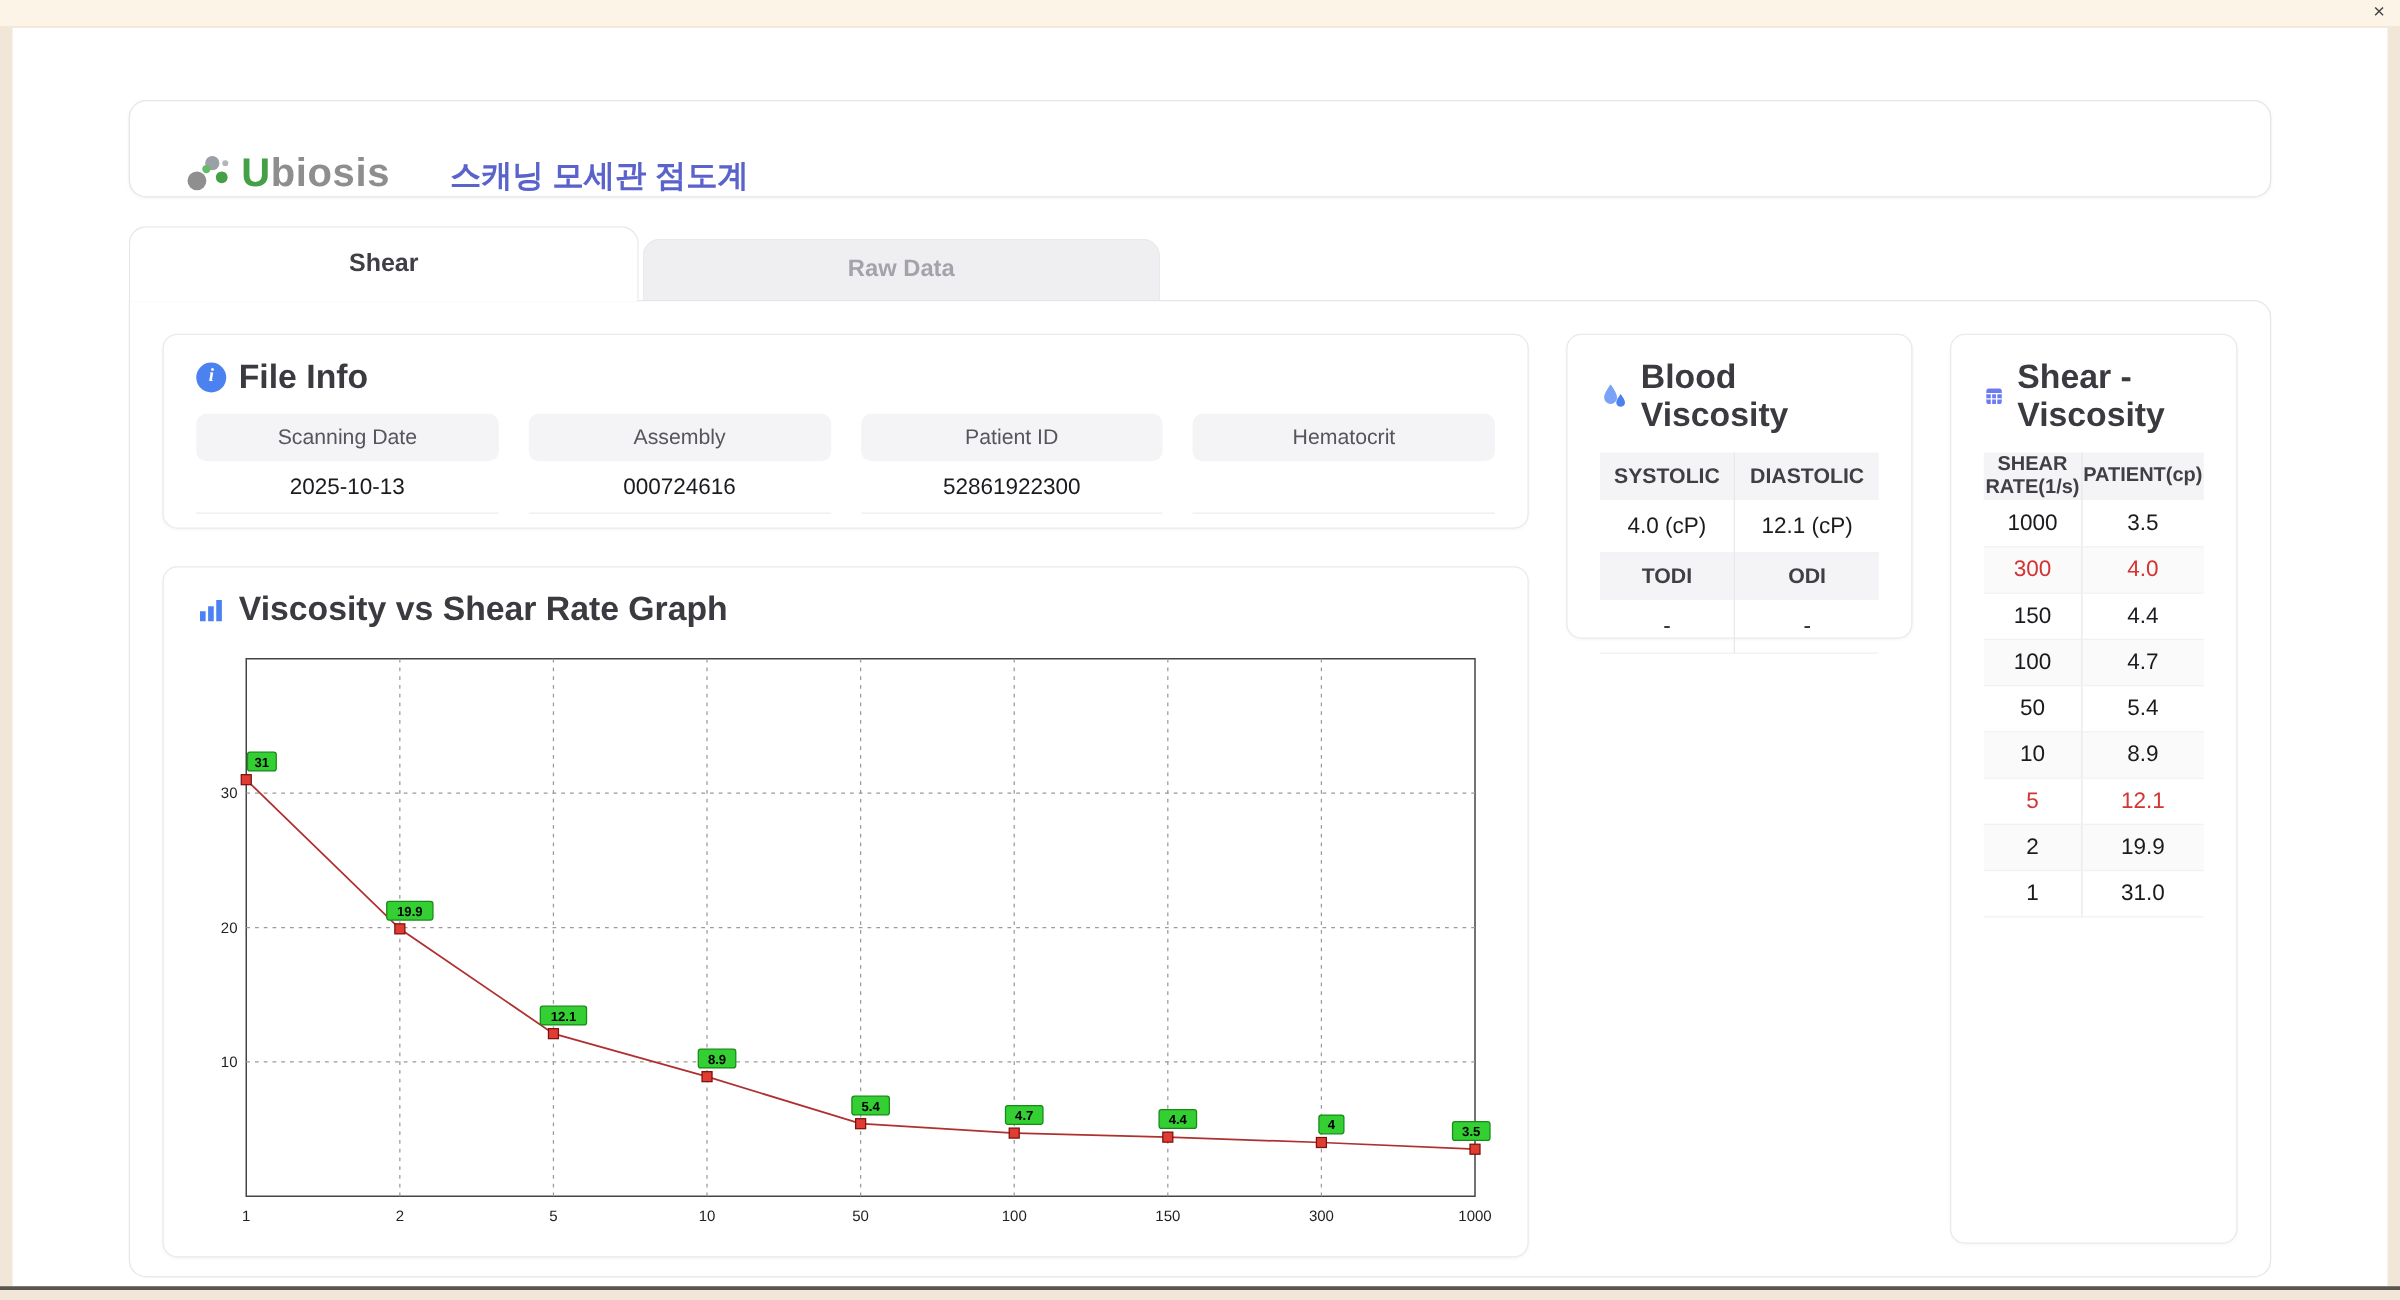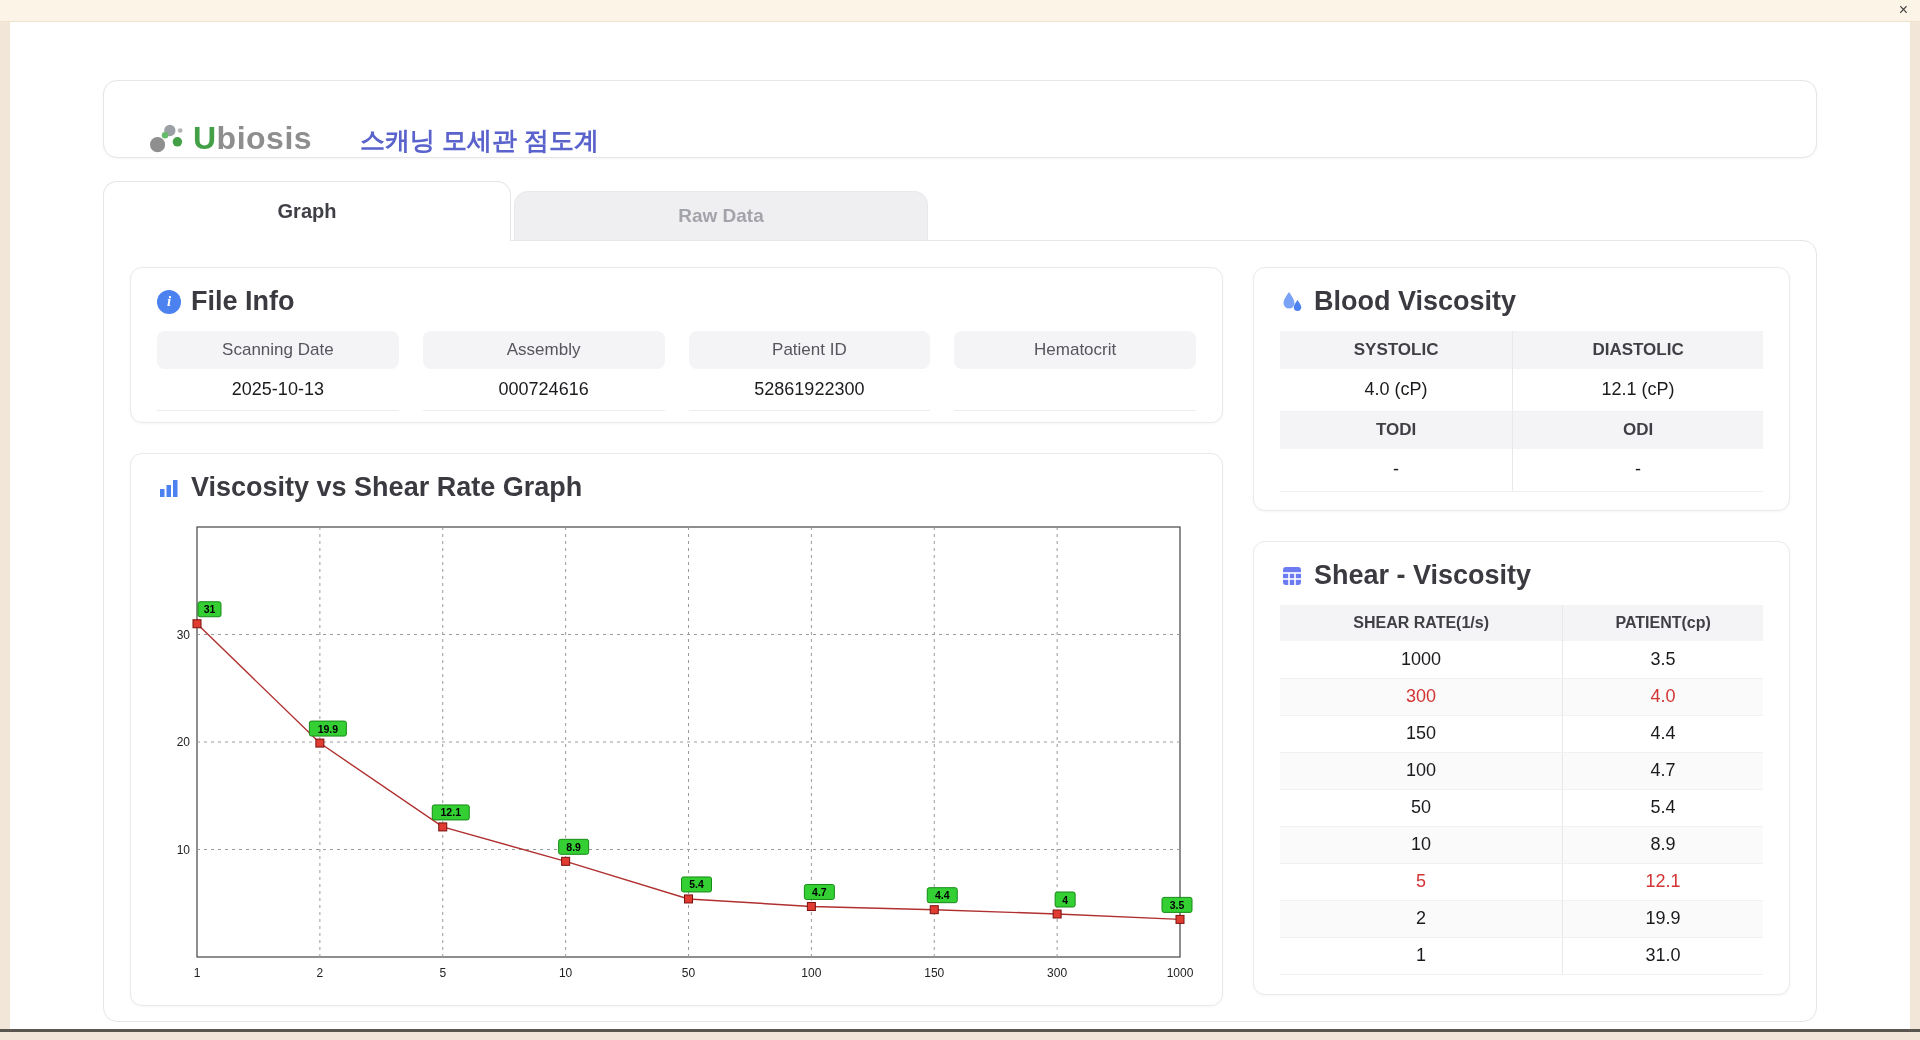--- a/index.html
+++ b/index.html
@@ -63,21 +63,21 @@
 
   
   .panel {
     background:#fff; border:1px solid #e5e5ea;
     border-radius:0 14px 14px 14px;
     height:782px; padding:26px;
     display:flex; gap:30px;
     position:relative; z-index:1;
   }
   .left-col  { width:1093px; display:flex; flex-direction:column; gap:30px; }
-  .right-col { flex:1; display:flex; flex-direction:column; gap:30px; }
+  .right-col { flex:1; display:flex; flex-direction:row; gap:30px; }
 
   .card {
     border:1px solid #e9e9ee; border-radius:12px; background:#fff;
     box-shadow:0 1px 3px rgba(0,0,0,0.04);
   }
   .card-head { display:flex; align-items:center; gap:10px; margin-bottom:14px; }
   .card-title { font-size:27px; font-weight:700; color:#3a3a40; }
 
   .icon-badge {
     width:24px; height:24px; border-radius:50%;
@@ -153,21 +153,21 @@
           <circle cx="31" cy="21" r="5" fill="#43a047"></circle>
           <circle cx="18" cy="14" r="3.5" fill="#66bb6a"></circle>
           <circle cx="34" cy="9" r="2.5" fill="#b5b5b5"></circle>
         </svg>
         <span class="logo-text"><span class="logo-u">U</span><span>biosis</span></span>
       </div>
       <div class="app-title">스캐닝 모세관 점도계</div>
     </div>
 
     <div class="tabs">
-      <div class="tab active">Graph</div>
+      <div class="tab active">Shear</div>
       <div class="tab inactive">Raw Data</div>
     </div>
 
     <div class="panel">
 
       <div class="left-col">
 
         <div class="card file-info">
           <div class="card-head">
             <span class="icon-badge">i</span>

